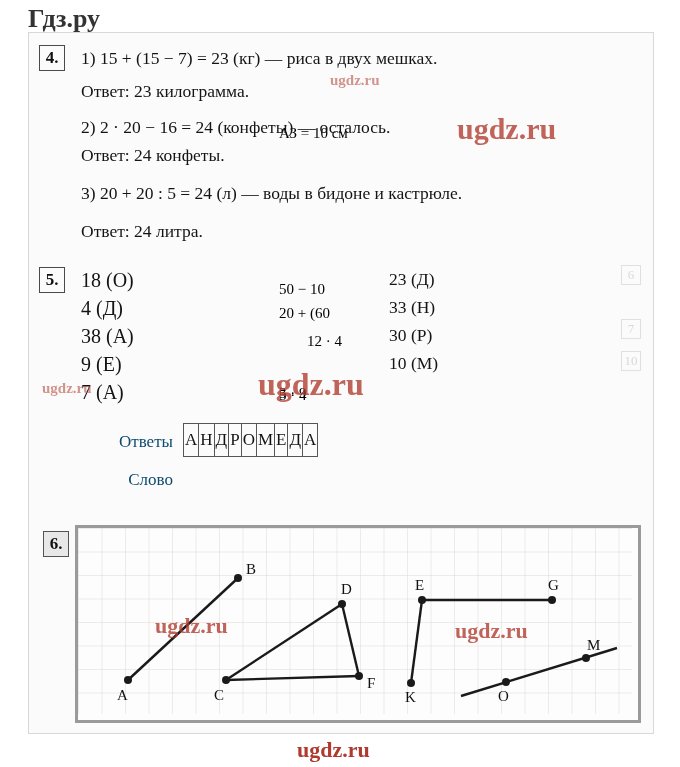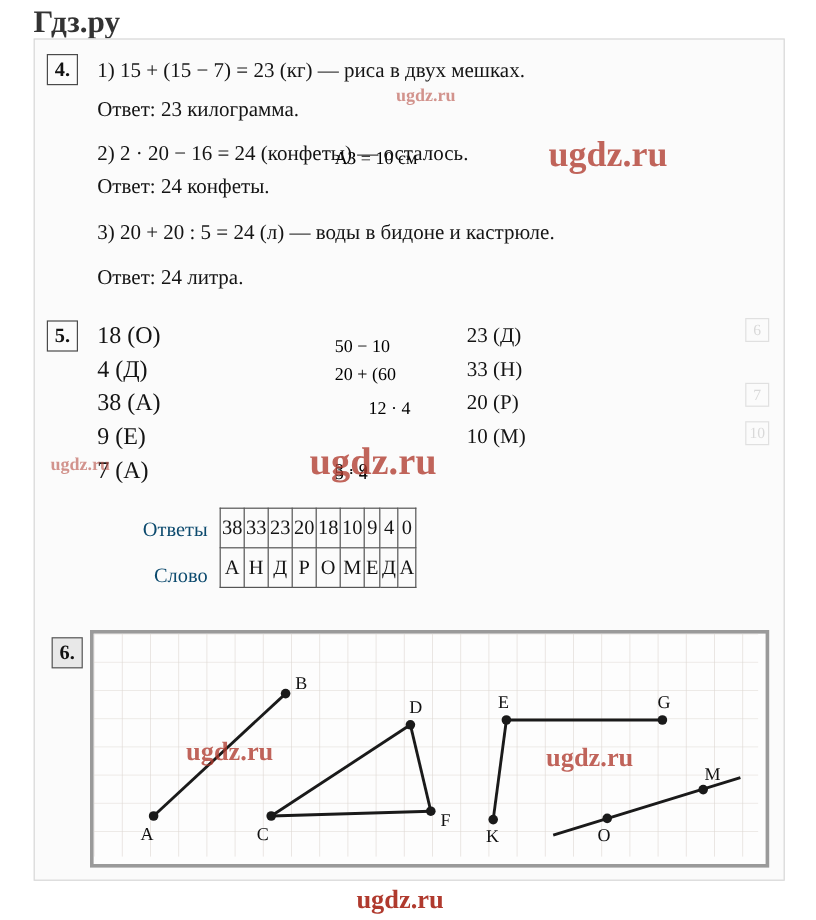--- a/index.html
+++ b/index.html
@@ -207,39 +207,28 @@
     <div class="line t4l" id="l4f">Ответ: 24 литра.</div>
 
     <div class="tasknum" id="t5">5.</div>
     <div class="line t5left" id="r1l">18 (О)</div>
     <div class="line t5left" id="r2l">4 (Д)</div>
     <div class="line t5left" id="r3l">38 (А)</div>
     <div class="line t5left" id="r4l">9 (Е)</div>
     <div class="line t5left" id="r5l">7 (А)</div>
     <div class="line t5right" id="r1r">23 (Д)</div>
     <div class="line t5right" id="r2r">33 (Н)</div>
-    <div class="line t5right" id="r3r">20 (Р)</div>
+    <div class="line t5right" id="r3r">30 (Р)</div>
     <div class="line t5right" id="r4r">10 (М)</div>
 
     <div class="ans-wrap">
       <div class="ans-label" id="lbl-otvety">Ответы</div>
       <div class="ans-label" id="lbl-slovo">Слово</div>
       <table class="answers">
         <tbody>
-            <tr>
-          <td>38</td>
-          <td>33</td>
-          <td>23</td>
-          <td>20</td>
-          <td>18</td>
-          <td>10</td>
-          <td>9</td>
-          <td>4</td>
-          <td>0</td>
-        </tr>
         <tr>
           <td>А</td>
           <td>Н</td>
           <td>Д</td>
           <td>Р</td>
           <td>О</td>
           <td>М</td>
           <td>Е</td>
           <td>Д</td>
           <td>А</td>

